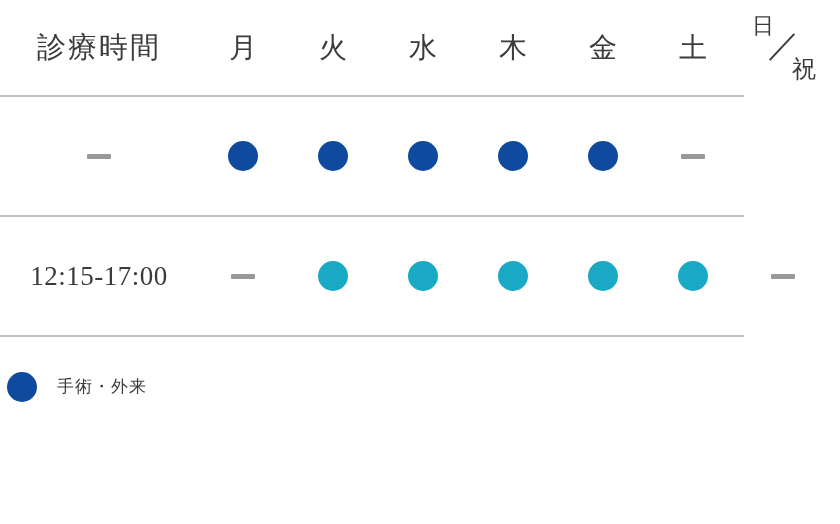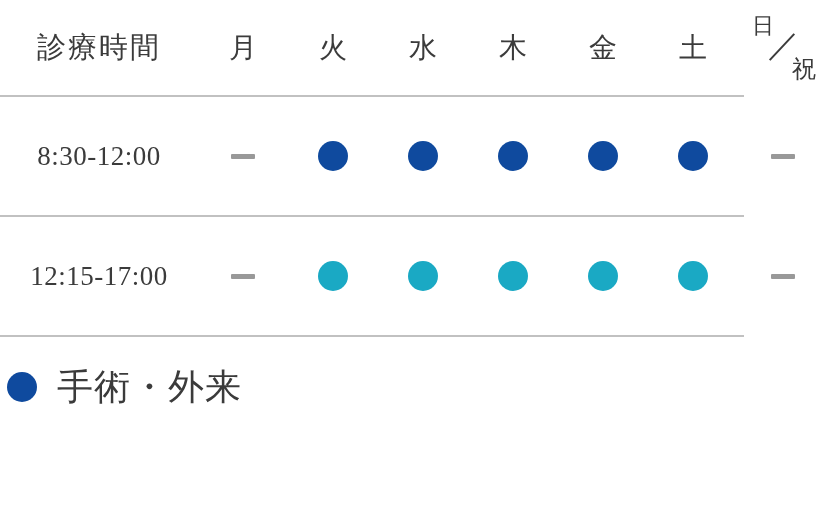--- a/index.html
+++ b/index.html
@@ -82,21 +82,21 @@
   .legend-item{
     display:flex;
     align-items:center;
     height:30px;
   }
   .legend-item + .legend-item{
     margin-left:44px;
   }
   .legend-label{
     margin-left:20px;
-    font-size:36px;
+    font-size:17px;
     line-height:30px;
     letter-spacing:1px;
   }
 </style>
 </head>
 <body>
 
 <div class="board">
 
   <div class="grid header-row">
@@ -110,21 +110,20 @@
     <div class="cell day-head">
       <span class="sun-holiday">
         <span class="top-char">日</span>
         <span class="slash"></span>
         <span class="bottom-char">祝</span>
       </span>
     </div>
   </div>
 
   <div class="grid body-row">
-    <div class="cell time">8:30-12:00</div>
   <div class="cell">
         <span class="dash" style="background-color: rgb(153, 153, 153);"></span>
       </div>
       <div class="cell">
         <span class="dot" style="background-color: rgb(15, 74, 158);"></span>
       </div>
       <div class="cell">
         <span class="dot" style="background-color: rgb(15, 74, 158);"></span>
       </div>
       <div class="cell">

